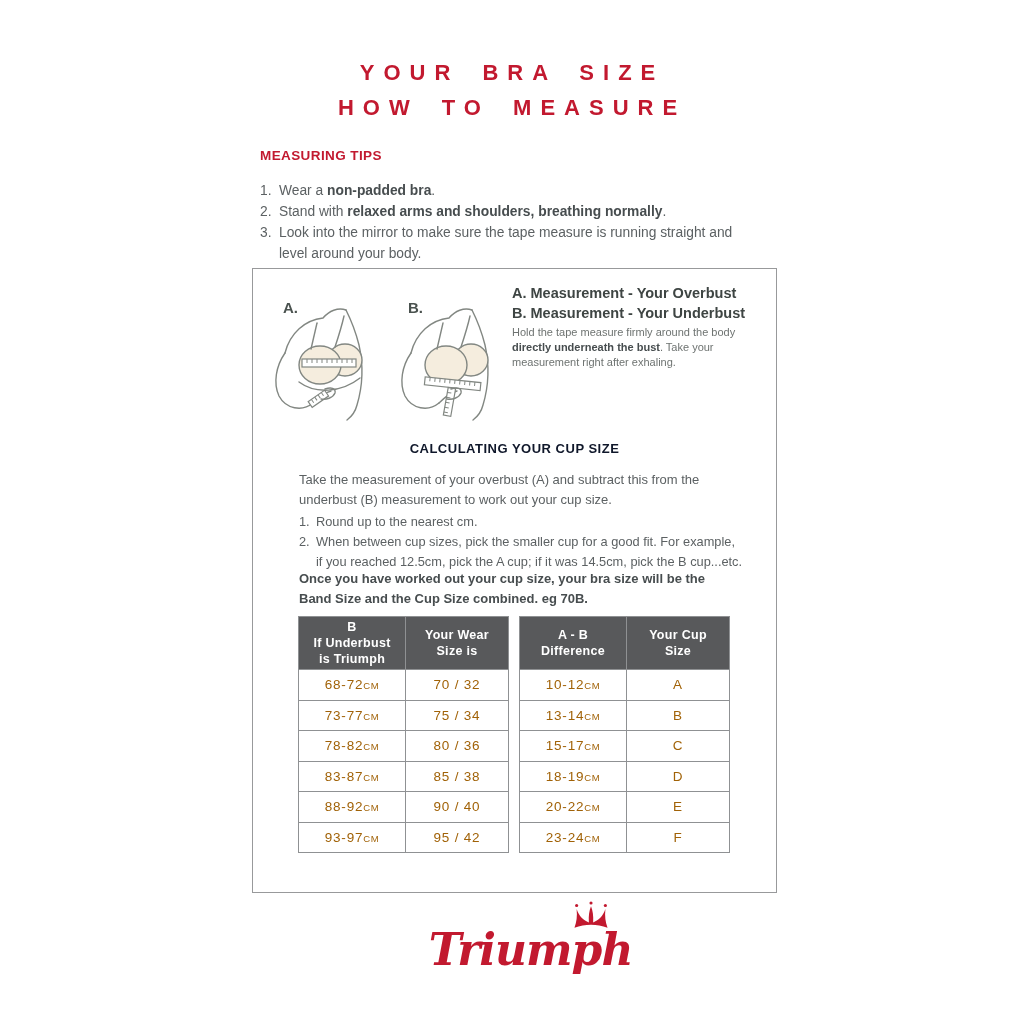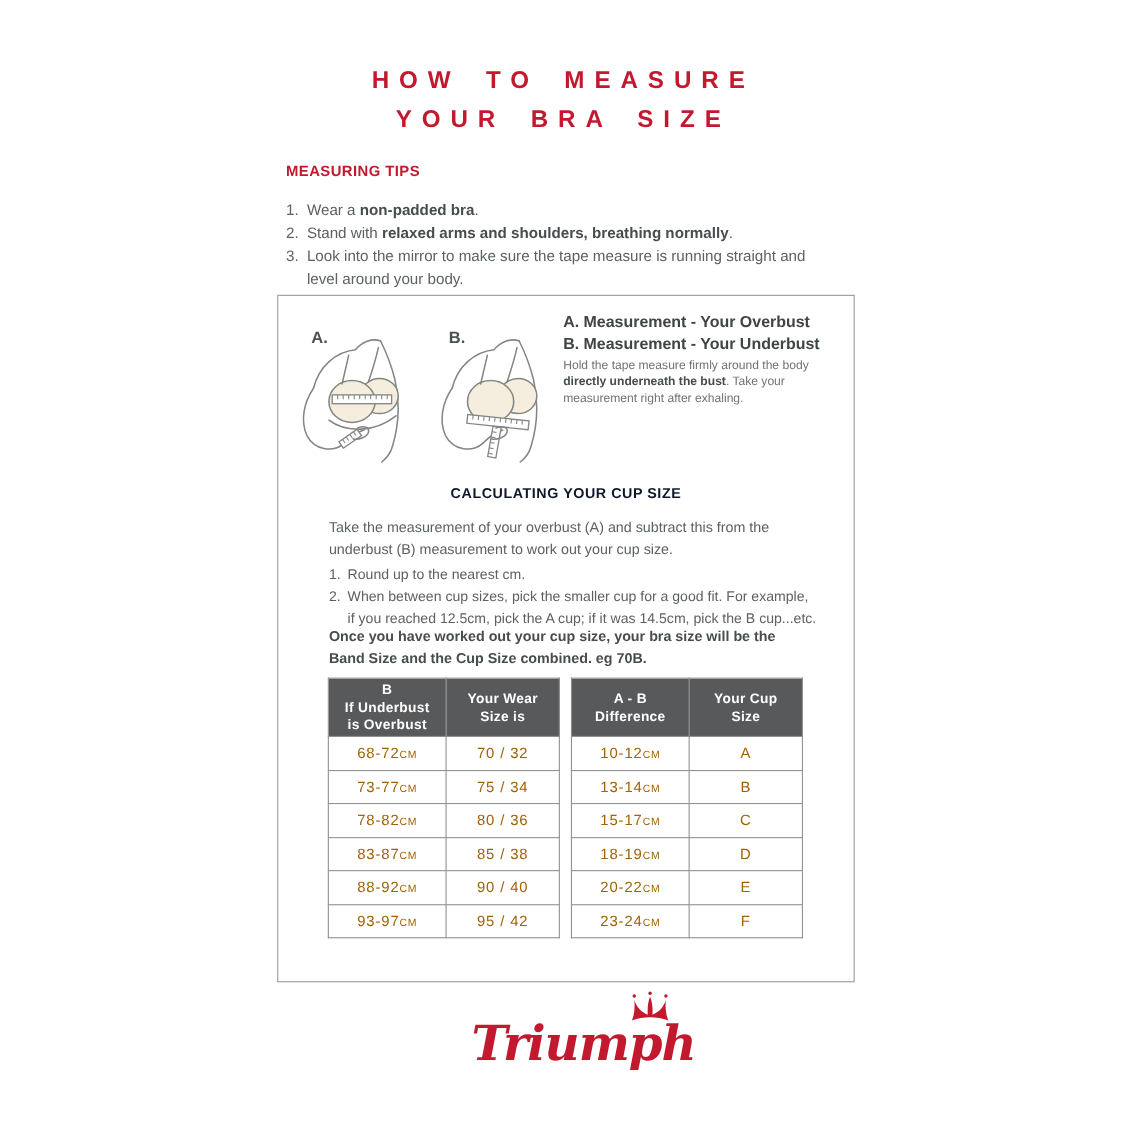--- a/index.html
+++ b/index.html
@@ -58,22 +58,22 @@
   svg .cup { fill:#F5EDDE; stroke:#828782; stroke-width:1.4; }
   svg .tape { fill:#ffffff; stroke:#828782; stroke-width:1.2; }
   svg .tick { stroke:#828782; stroke-width:1; }
 </style>
 </head>
 <body>
 
 <div class="page">
 
   <div class="title">
+    <div class="line">YOUR BRA SIZE</div>
     <div class="line">HOW TO MEASURE</div>
-    <div class="line">YOUR BRA SIZE</div>
   </div>
 
   <div class="tips">
     <div class="tips-heading">MEASURING TIPS</div>
     <div class="tip-row">
       <span>1.</span>
       <span class="tip-text"><span>Wear a </span><b>non-padded bra</b><span>.</span></span>
     </div>
     <div class="tip-row">
       <span>2.</span>
@@ -188,21 +188,21 @@
     </div>
     <div class="note">Once you have worked out your cup size, your bra size will be the Band Size and the Cup Size combined. eg 70B.</div>
 
     <div class="tables">
       <table>
         <thead>
           <tr>
             <th style="width:107px">
               <span>B</span><br>
               <span>If Underbust</span><br>
-              <span>is Overbust</span>
+              <span>is Triumph</span>
             </th>
             <th>
               <span>Your Wear</span><br>
               <span>Size is</span>
             </th>
           </tr>
         </thead>
         <tbody>
           <tr>
               <td><span>68-72</span><span class="unit">cm</span></td>

